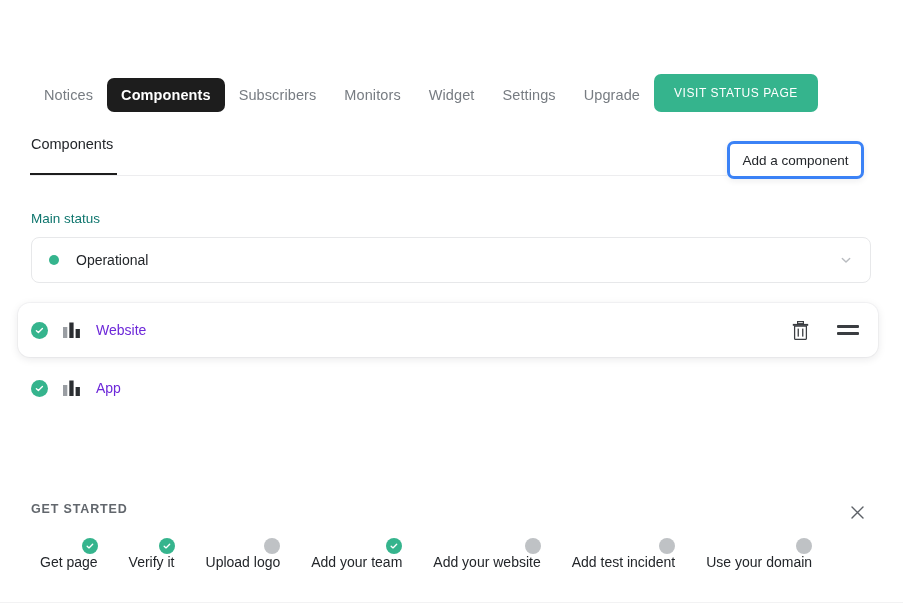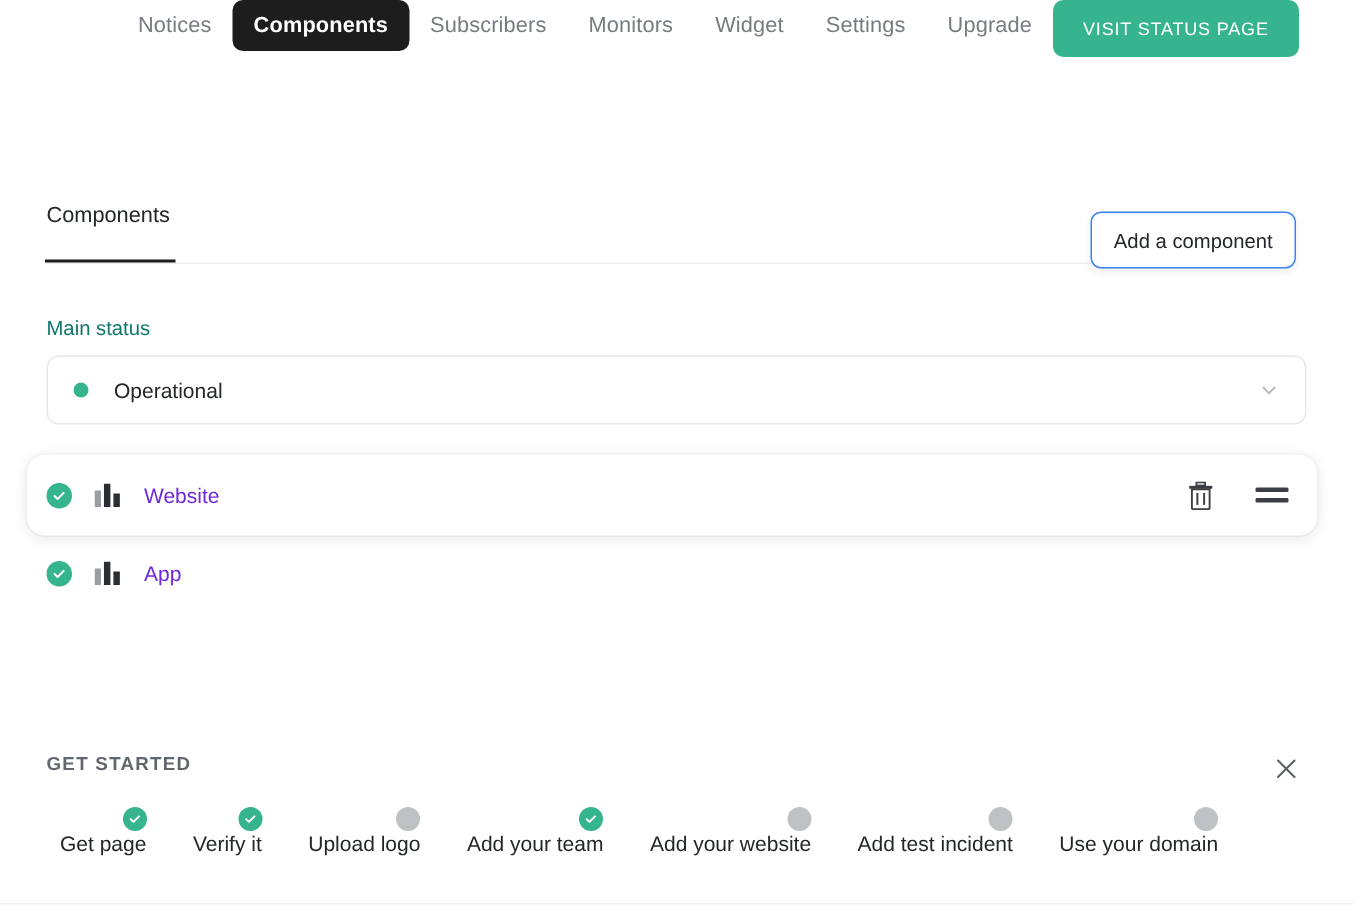--- a/index.html
+++ b/index.html
@@ -7,21 +7,21 @@
     width: 903px; height: 607px;
     background: #ffffff;
     font-family: "Liberation Sans", sans-serif;
     -webkit-font-smoothing: antialiased;
   }
   .page { position: relative; width: 903px; height: 607px; overflow: hidden; background:#fff; }
 
   
   .topnav {
     position: absolute; left: 0; top: 0; width: 802px; height: 112px;
-    display: flex; align-items: flex-start; margin-left: 48px;
+    display: flex; align-items: flex-end;
   }
   .nav-items { display: flex; align-items: center; margin-left: 30px; gap: 0; }
   .nav-item {
     font-size: 14.5px; color: #777c82; padding: 9px 14px;
     border-radius: 7px; white-space: nowrap; cursor: pointer; letter-spacing: .1px;
   }
   .nav-item.active { background: #1d1d1d; color: #ffffff; font-weight: 700; }
   .nav-spacer { flex: 1; }
   .visit-btn {
     margin-right: 31px; background: #35b48d; color: #fff;
@@ -40,21 +40,21 @@
   }
   .tab {
     position: absolute; left: 30px; top: 0;
     font-size: 14.5px; color: #23262a; padding: 8px 1px 14px 1px; cursor: pointer;
   }
   .tab-underline {
     position: absolute; left: 30px; top: 45px; width: 87px; height: 2px; background: #1d1d1d;
   }
   .add-component-btn {
     position: absolute; left: 727px; top: 141px; width: 137px; height: 38px;
-    background: #ffffff; border: 1px solid #3b82f6; border-radius: 7px;
+    background: #ffffff; border: 3px solid #3b82f6; border-radius: 7px;
     box-shadow: 0 2px 6px rgba(28,32,38,.075);
     display: flex; align-items: center; justify-content: center;
     font-size: 13.5px; color: #23262a; cursor: pointer; white-space: nowrap;
   }
 
   
   .main-status-label {
     position: absolute; left: 31px; top: 211px;
     font-size: 13.5px; color: #0f766e;
   }
@@ -72,21 +72,21 @@
 
   
   .comp-card {
     position: absolute; left: 18px; top: 303px; width: 860px; height: 54px;
     background: #ffffff; border-radius: 12px;
     box-shadow: 0 2px 9px rgba(26,32,44,.10), 0 0 0 1px rgba(26,32,44,.035);
     display: flex; align-items: center;
   }
   .comp-plain {
     position: absolute; left: 18px; top: 374px; width: 860px; height: 28px;
-    display: flex; 
+    display: flex; align-items: center;
   }
   .check-circle {
     width: 17px; height: 17px; border-radius: 50%; background: #35b48d;
     margin-left: 13px; flex: none; display: flex; align-items: center; justify-content: center;
   }
   .bars-icon { margin-left: 15px; flex: none; display: flex; }
   .comp-name { margin-left: 16px; font-size: 14px; color: #6d28d9; }
   .row-actions { margin-left: auto; display: flex; align-items: center; }
   .icon-btn { cursor: pointer; display: flex; align-items: center; justify-content: center; }
   .trash-btn { width: 26px; height: 26px; margin-right: 22px; }

